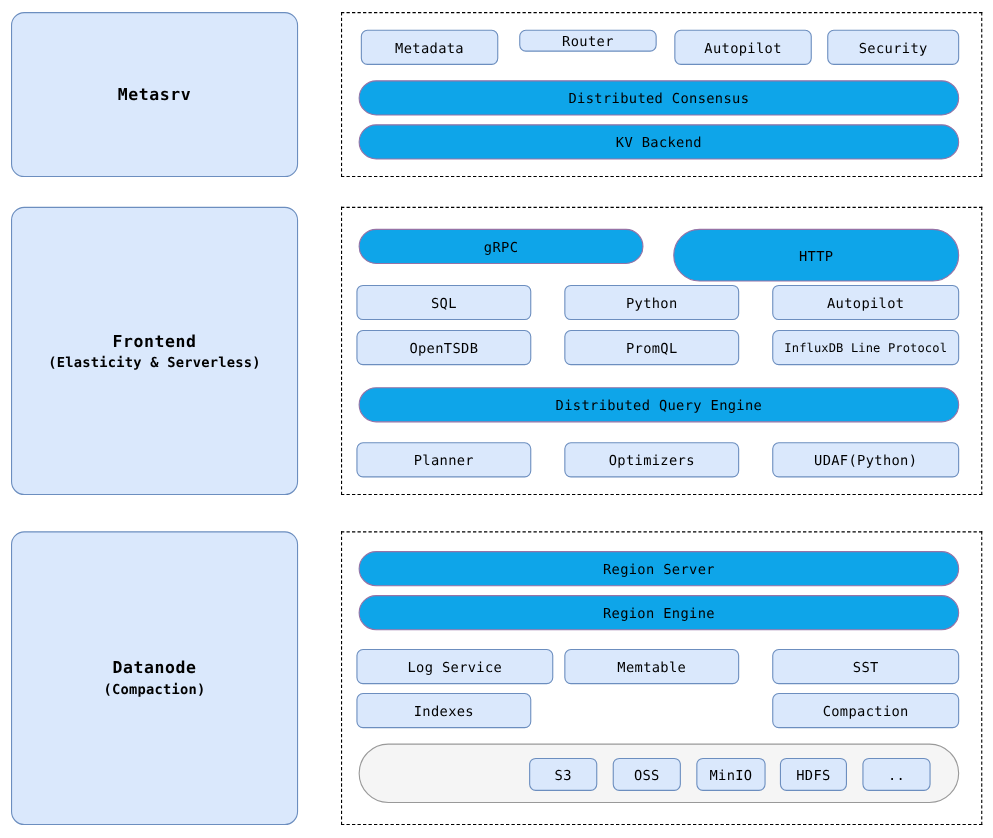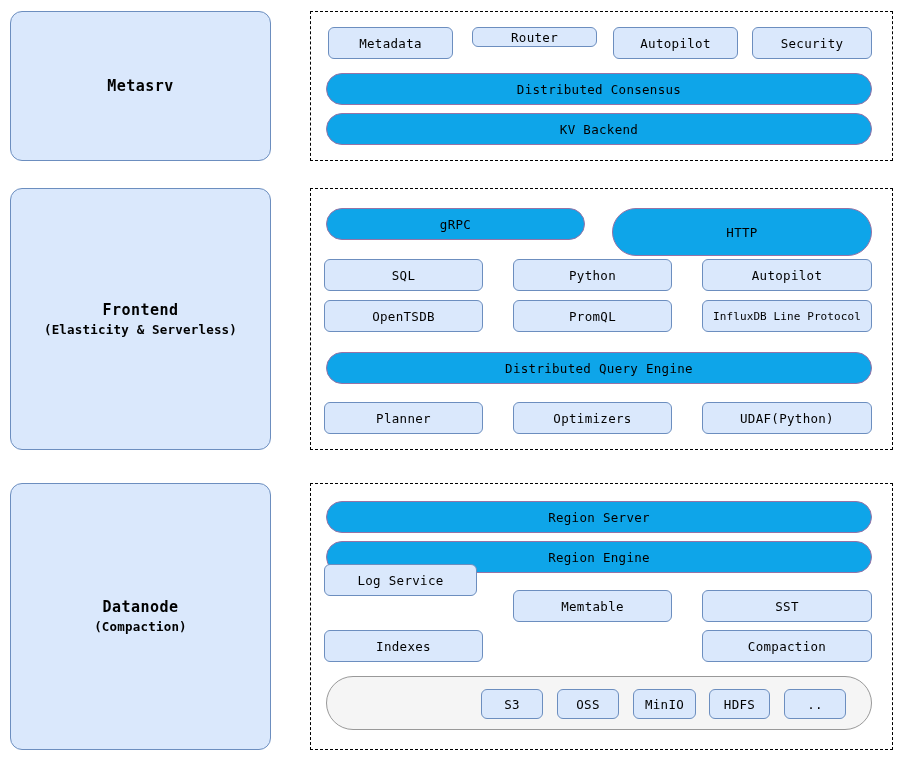--- a/index.html
+++ b/index.html
@@ -155,21 +155,21 @@
   <div class="component-panel" style="left:10px; top:483px; width:261px; height:267px;">
     <div class="component-title">Datanode</div>
     <div class="component-subtitle">(Compaction)</div>
   </div>
 
   <div class="group-box" style="left:310px; top:483px; width:583px; height:267px;"></div>
 
   <div class="node purple" style="left:326px; top:501px; width:546px; height:32px;">Region Server</div>
   <div class="node purple" style="left:326px; top:541px; width:546px; height:32px;">Region Engine</div>
 
-  <div class="node blue" style="left:324px; top:564px; width:153px; height:32px;">Log Service</div>
+  <div class="node blue" style="left:324px; top:590px; width:179px; height:32px;">Log Service</div>
   <div class="node blue" style="left:513px; top:590px; width:159px; height:32px;">Memtable</div>
   <div class="node blue" style="left:702px; top:590px; width:170px; height:32px;">SST</div>
 
   <div class="node blue" style="left:324px; top:630px; width:159px; height:32px;">Indexes</div>
   <div class="node blue" style="left:702px; top:630px; width:170px; height:32px;">Compaction</div>
 
   <div class="storage-pill" style="left:326px; top:676px; width:546px; height:54px;"></div>
 
   <div class="node chip" style="left:481px; top:689px; width:62px; height:30px;">S3</div>
   <div class="node chip" style="left:557px; top:689px; width:62px; height:30px;">OSS</div>

